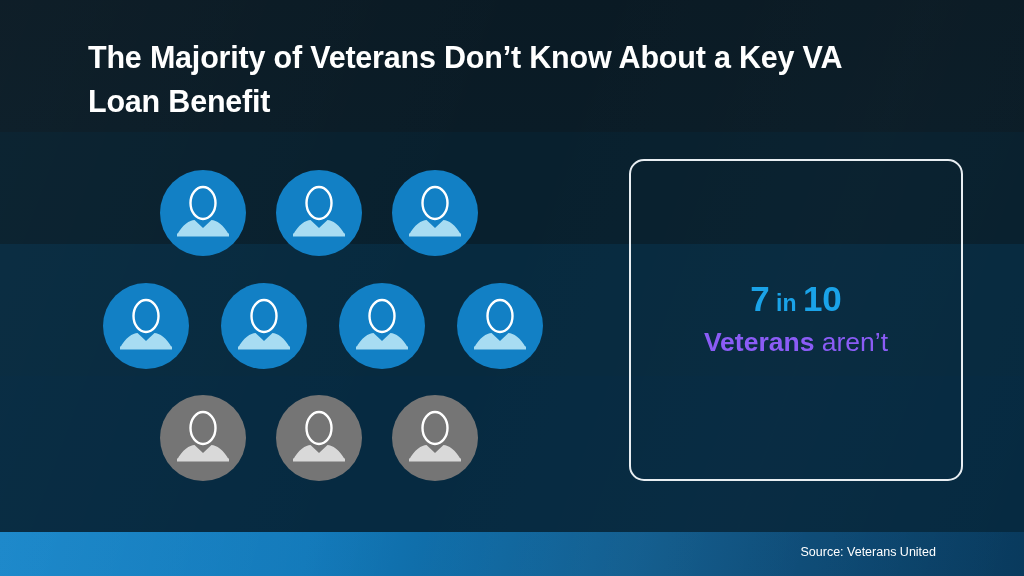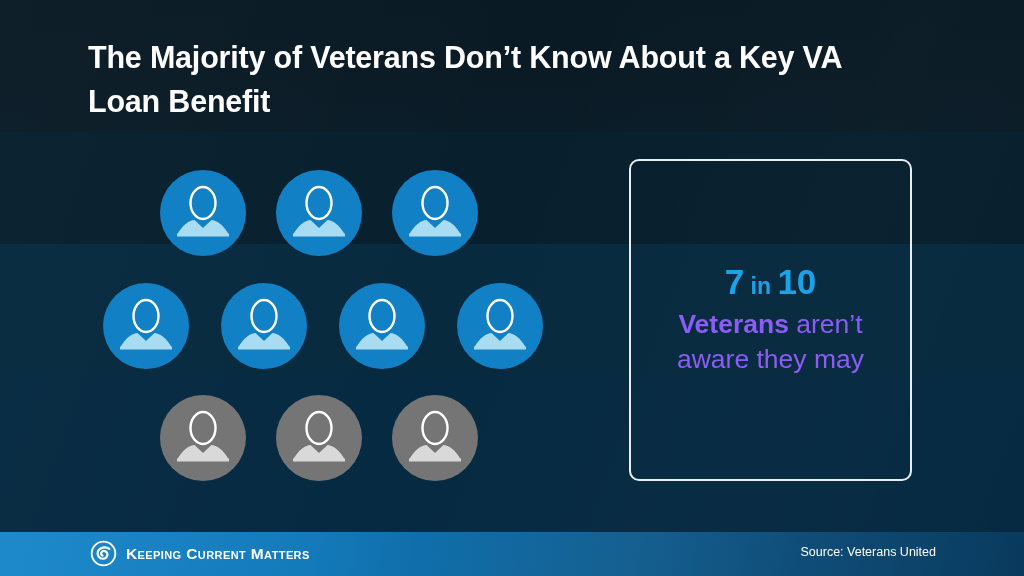--- a/index.html
+++ b/index.html
@@ -82,24 +82,24 @@
   }
   .person.blue { background: #1280c5; }
   .person.gray { background: #757575; }
   .person svg { display: block; width: 86px; height: 86px; }
 
   
   .callout {
     position: absolute;
     left: 629px;
     top: 159px;
-    width: 283px;
+    width: 334px;
     height: 322px;
     border: 2px solid #e8eef2;
-    border-radius: 10px;
+    border-radius: 15px;
     box-sizing: border-box;
     display: flex;
     flex-direction: column;
     align-items: center;
     justify-content: center;
     text-align: center;
     padding: 0 10px;
   }
   .callout-inner { width: 100%; }
   .line-ratio {
@@ -256,31 +256,21 @@
 
   <div class="callout">
     <div class="callout-inner">
       <div class="line-ratio">
         <span class="big">7</span><span class="small">&nbsp;</span><span class="small">in</span><span class="small">&nbsp;</span><span class="big">10</span>
       </div>
       <div class="body-line">
         <span class="bold">Veterans</span>
         <span>aren’t</span>
       </div>
-      <div class="body-line">aware they may</div>
     </div>
   </div>
 
   <div class="footer">
     <div class="footer-sheen"></div>
-    <div class="brand">
-      <span>
-        <svg class="brand-mark" viewBox="0 0 32 32" aria-hidden="true">
-          <circle cx="16" cy="16" r="14" fill="none" stroke="#ffffff" stroke-width="2.2"></circle>
-          <path d="M23 10.5 C18.5 7.2 11.2 8.6 9.3 13.8 C7.7 18.2 11.4 22.6 15.8 22.2 C19.2 21.9 21.6 18.6 20.4 15.6 C19.4 13.1 16.1 12.2 14.1 13.9 C12.6 15.2 12.9 17.8 14.8 18.5" fill="none" stroke="#ffffff" stroke-width="2.6" stroke-linecap="round"></path>
-        </svg>
-      </span>
-      <span class="brand-name">Keeping Current Matters</span>
-    </div>
     <div class="source">Source: Veterans United</div>
   </div>
 
 </div>
 
 </body></html>

